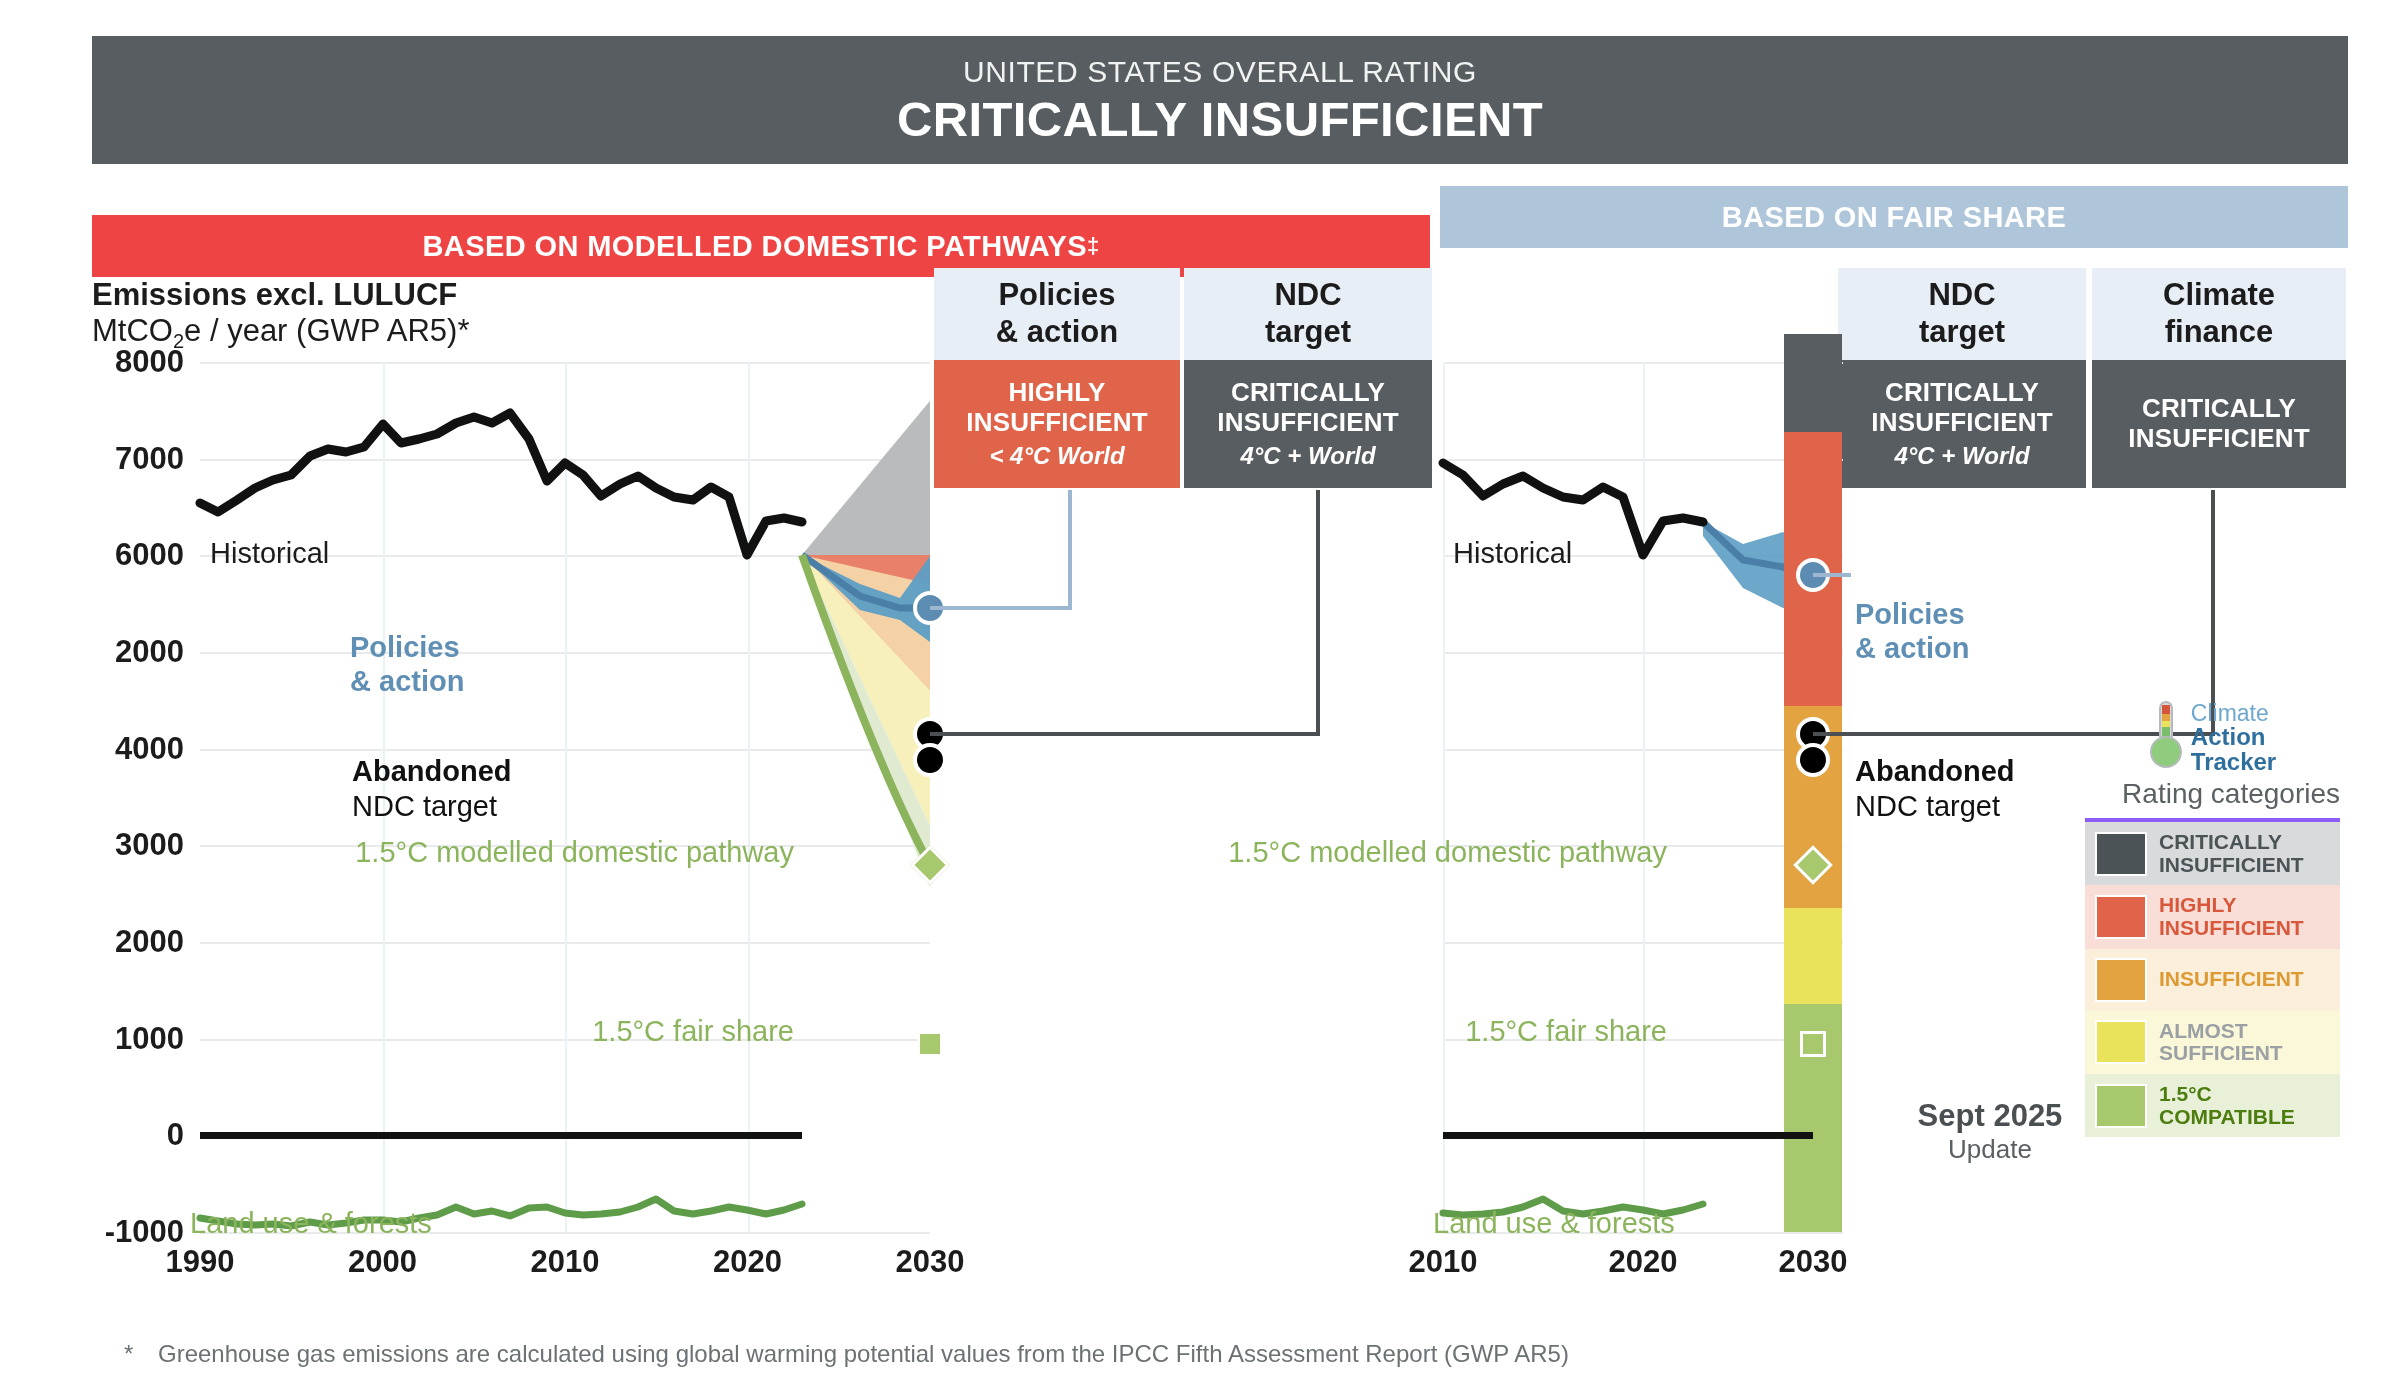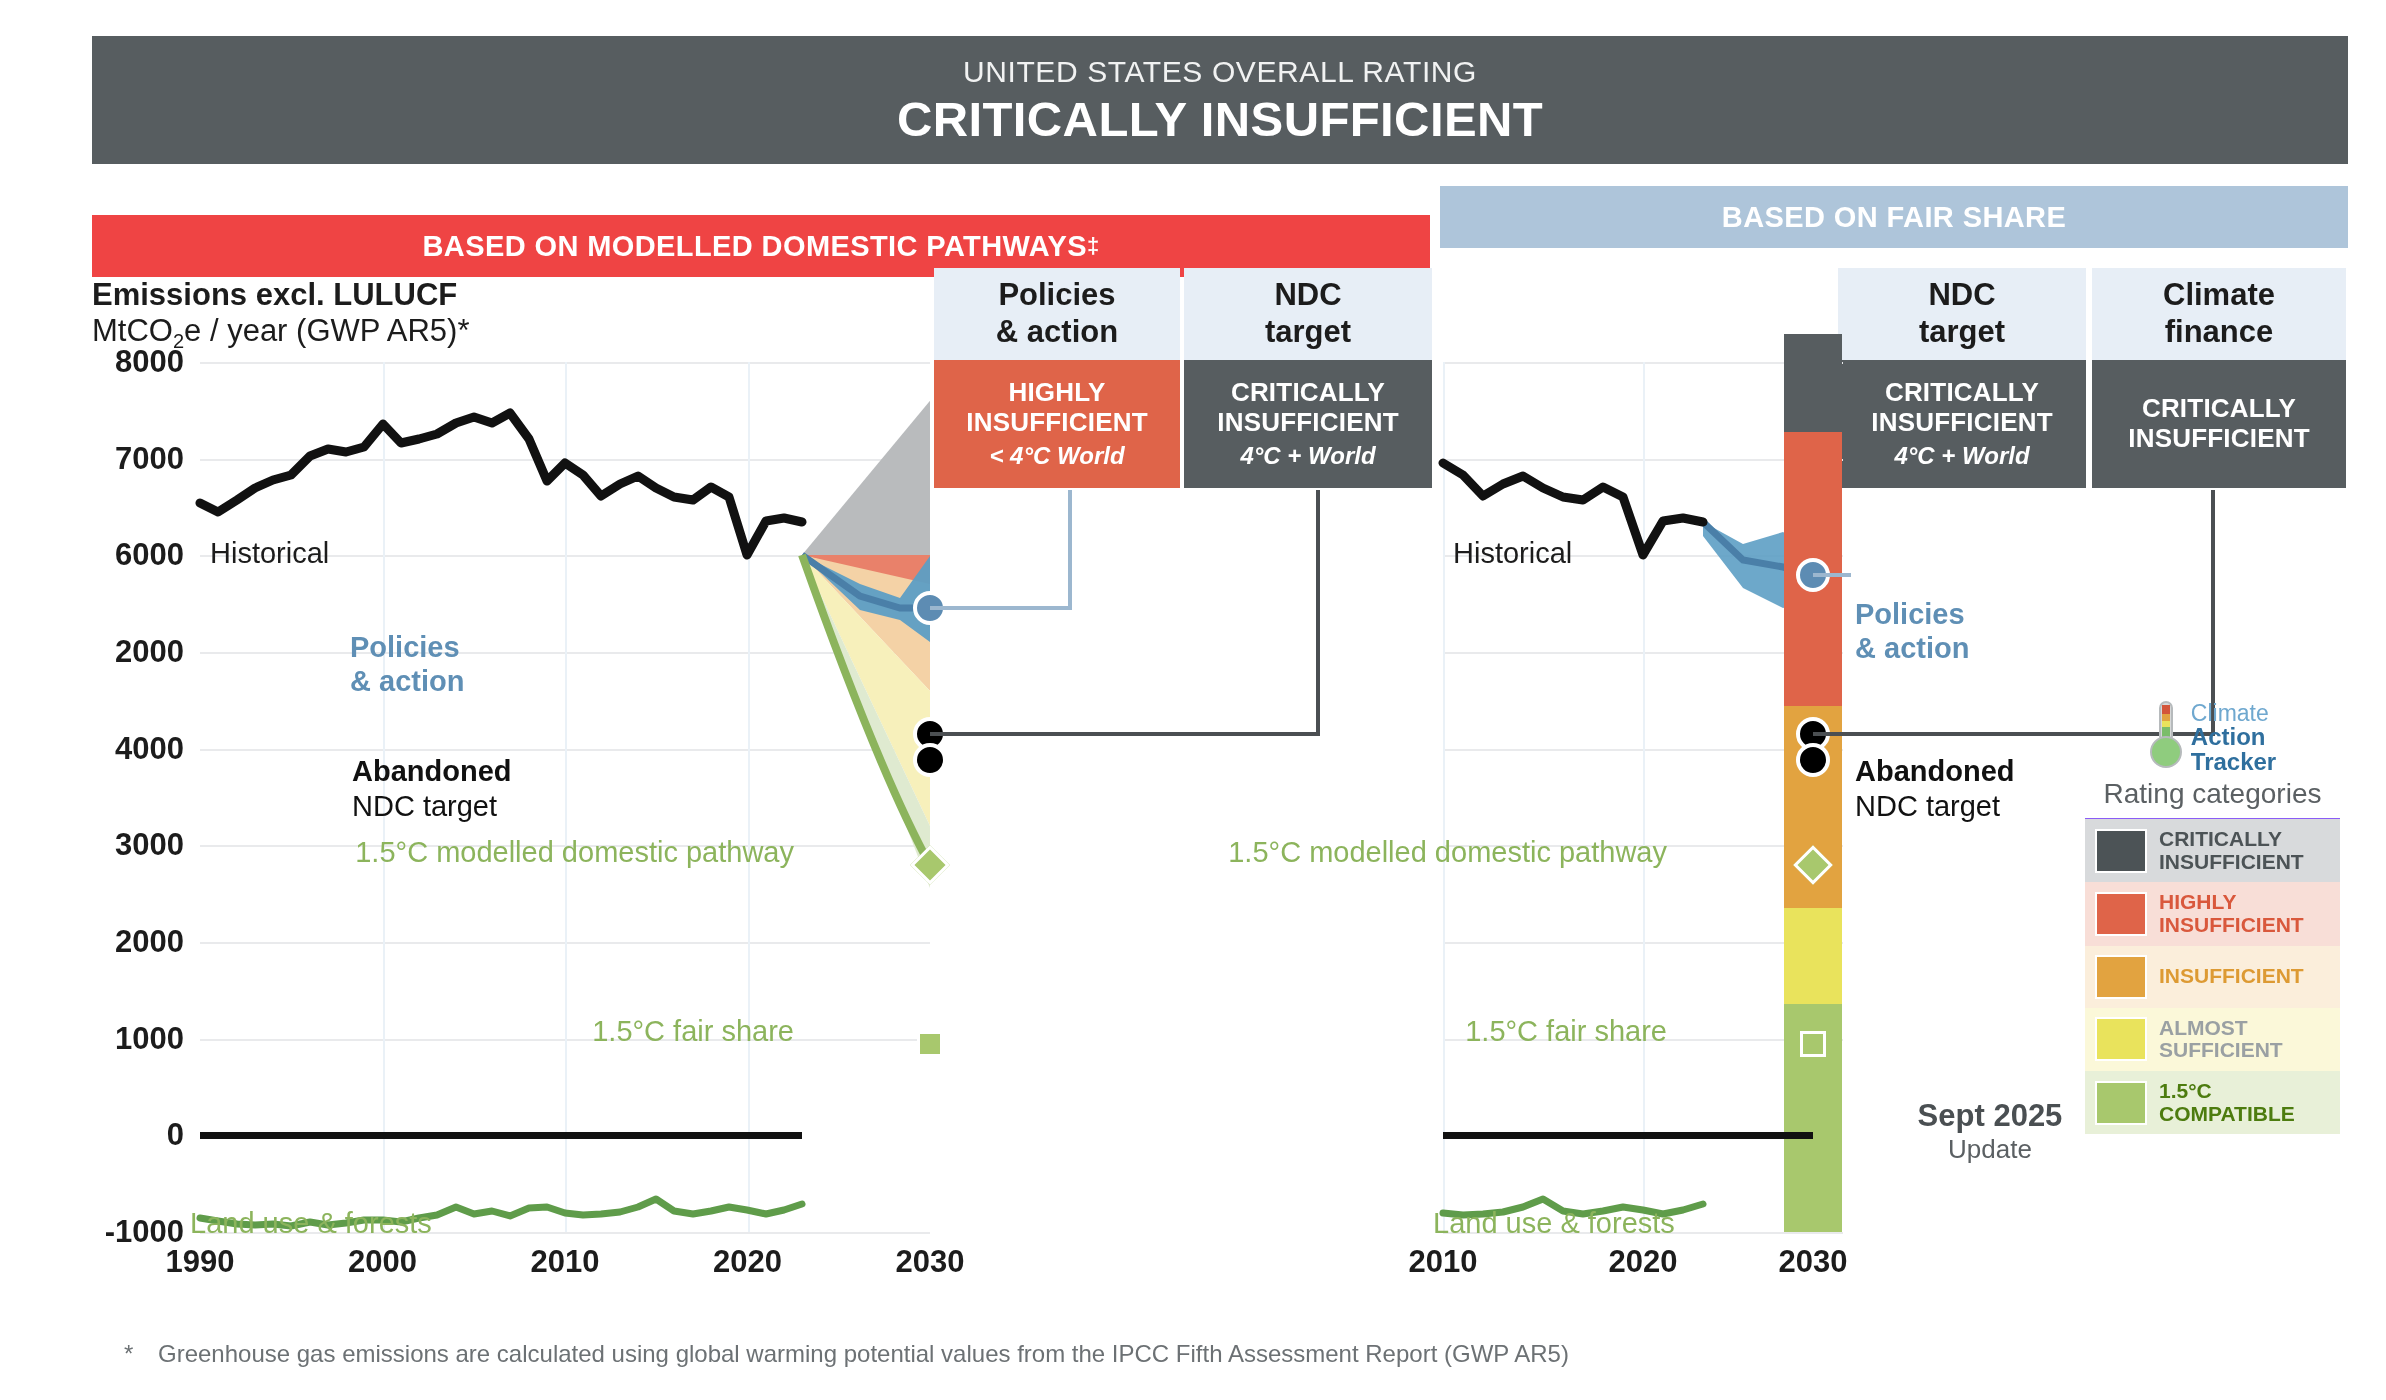--- a/index.html
+++ b/index.html
@@ -116,22 +116,22 @@
   .fs-seg { position:absolute; left:0; width:100%; }
 
   
   #legend { position:absolute; left:2085px; top:700px; width:255px; }
   .cat-logo { display:flex; align-items:flex-start; justify-content:center; gap:8px; height:72px; }
   .cat-logo-text { line-height:1.02; text-align:left; padding-top:2px; }
   .cat-logo-text .ln1 { color:#6fa8cf; font-size:23px; font-weight:400; }
   .cat-logo-text .ln2 { color:#2f6f9e; font-size:24px; font-weight:700; }
   .cat-logo-text .ln3 { color:#2f6f9e; font-size:24px; font-weight:700; }
   .cat-title {
-    text-align:center; font-size:28px; color:#5b6063; font-weight:400;
-    padding:6px 0 8px; border-bottom:1px solid #8b5cf6;
+    text-align:right; font-size:28px; color:#5b6063; font-weight:400;
+    padding:6px 0 8px; border-bottom:4px solid #8b5cf6;
   }
   .cat-row { display:flex; align-items:center; gap:12px; padding:9px 10px; }
   .cat-sw { width:52px; height:44px; flex:0 0 auto; border:2px solid #fff; }
   .cat-lab { font-size:21px; font-weight:700; line-height:1.08; }
 
   
   #update-stamp {
     position:absolute; left:1890px; top:1098px; width:200px; text-align:center;
   }
   #update-stamp .u1 { font-size:31px; font-weight:700; color:#4a4f52; line-height:1.16; }

